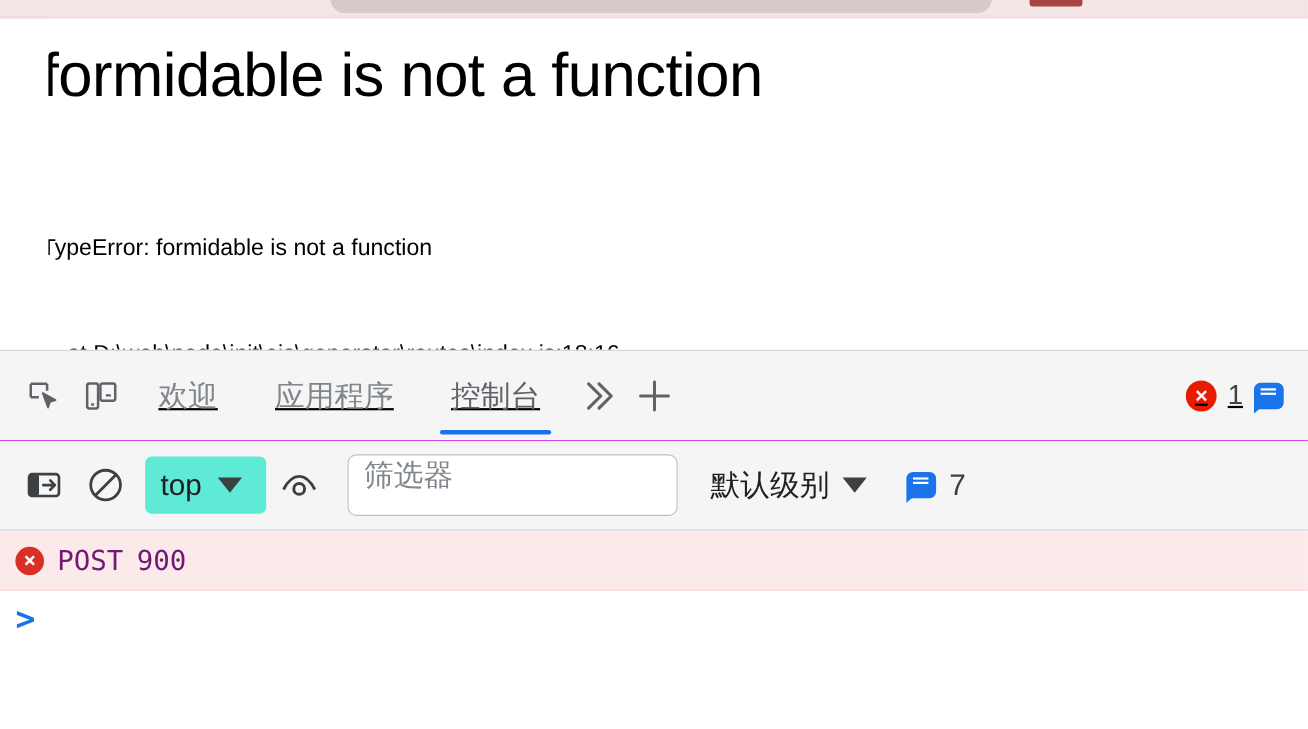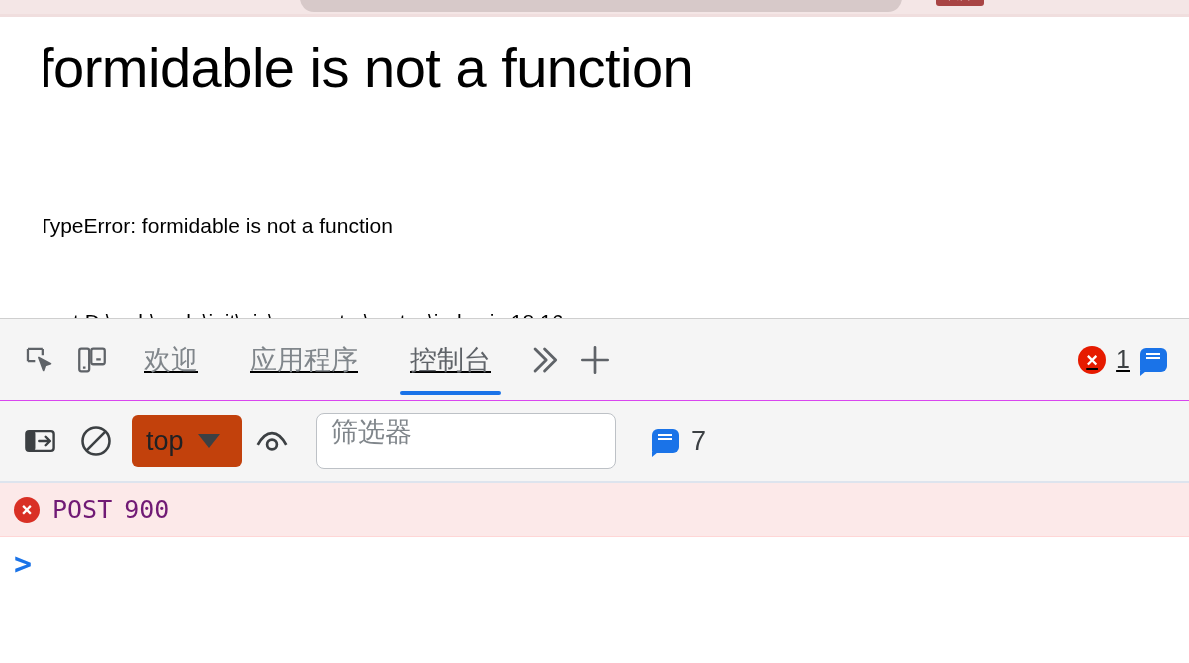--- a/index.html
+++ b/index.html
@@ -193,21 +193,21 @@
     background: #f5f5f5;
     border-bottom: 2px solid #dde4ee;
     display: flex;
     align-items: center;
     padding: 0 14px;
     gap: 4px;
   }
   .ctx-select {
     height: 52px;
     min-width: 110px;
-    background: #c2410c;
+    background: #5eead4;
     border-radius: 6px;
     display: flex;
     align-items: center;
     gap: 14px;
     padding: 0 14px;
     margin-left: 6px;
   }
   .ctx-label {
     font-size: 27px;
     color: #202124;
@@ -401,20 +401,24 @@
       <svg width="38" height="38" viewBox="0 0 24 24" fill="none" stroke="#3c4043" stroke-width="1.7">
         <path d="M3 14.5c2.6-5 6-7.5 9-7.5s6.4 2.5 9 7.5"></path>
         <circle cx="12" cy="14.2" r="3.1"></circle>
       </svg>
     </div>
 
     <div class="filter-input">
       <span class="filter-placeholder">筛选器</span>
     </div>
 
+    <div class="level-select">
+      <span class="level-label">默认级别</span>
+      <span class="caret"></span>
+    </div>
 
     <div class="toolbar-msgs">
       <div class="msg-bubble"></div>
       <div class="badge-count">7</div>
     </div>
   </div>
 
   <div class="console-body">
 
     <div class="console-row-error">

